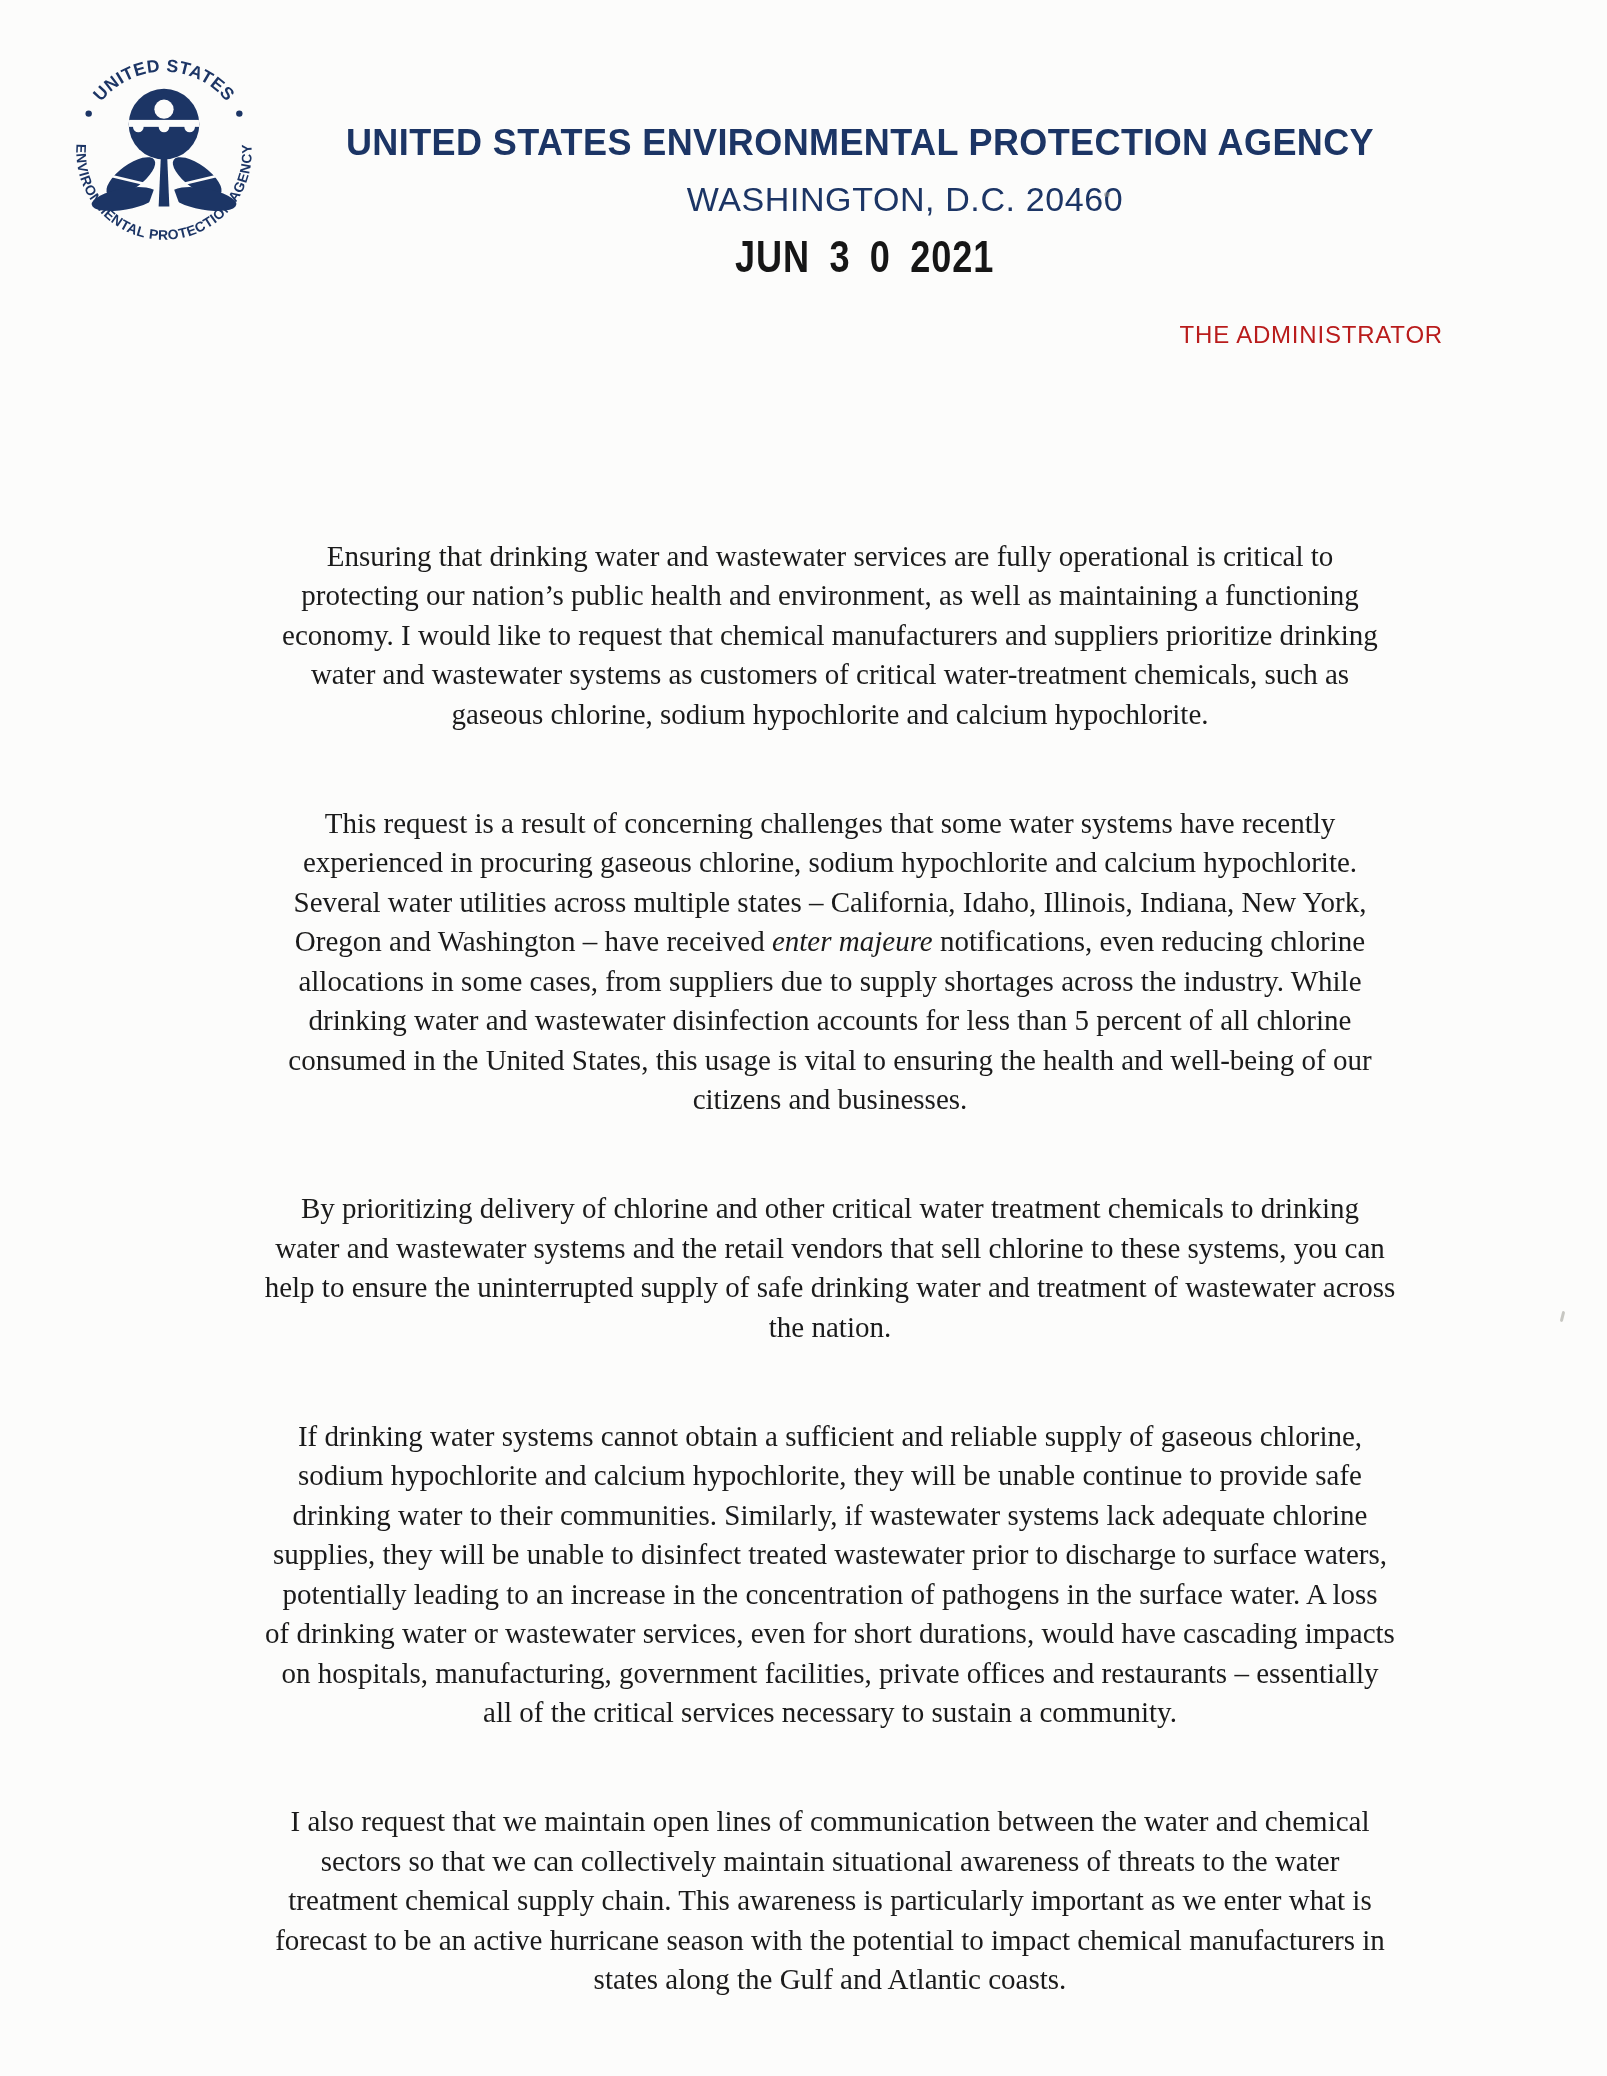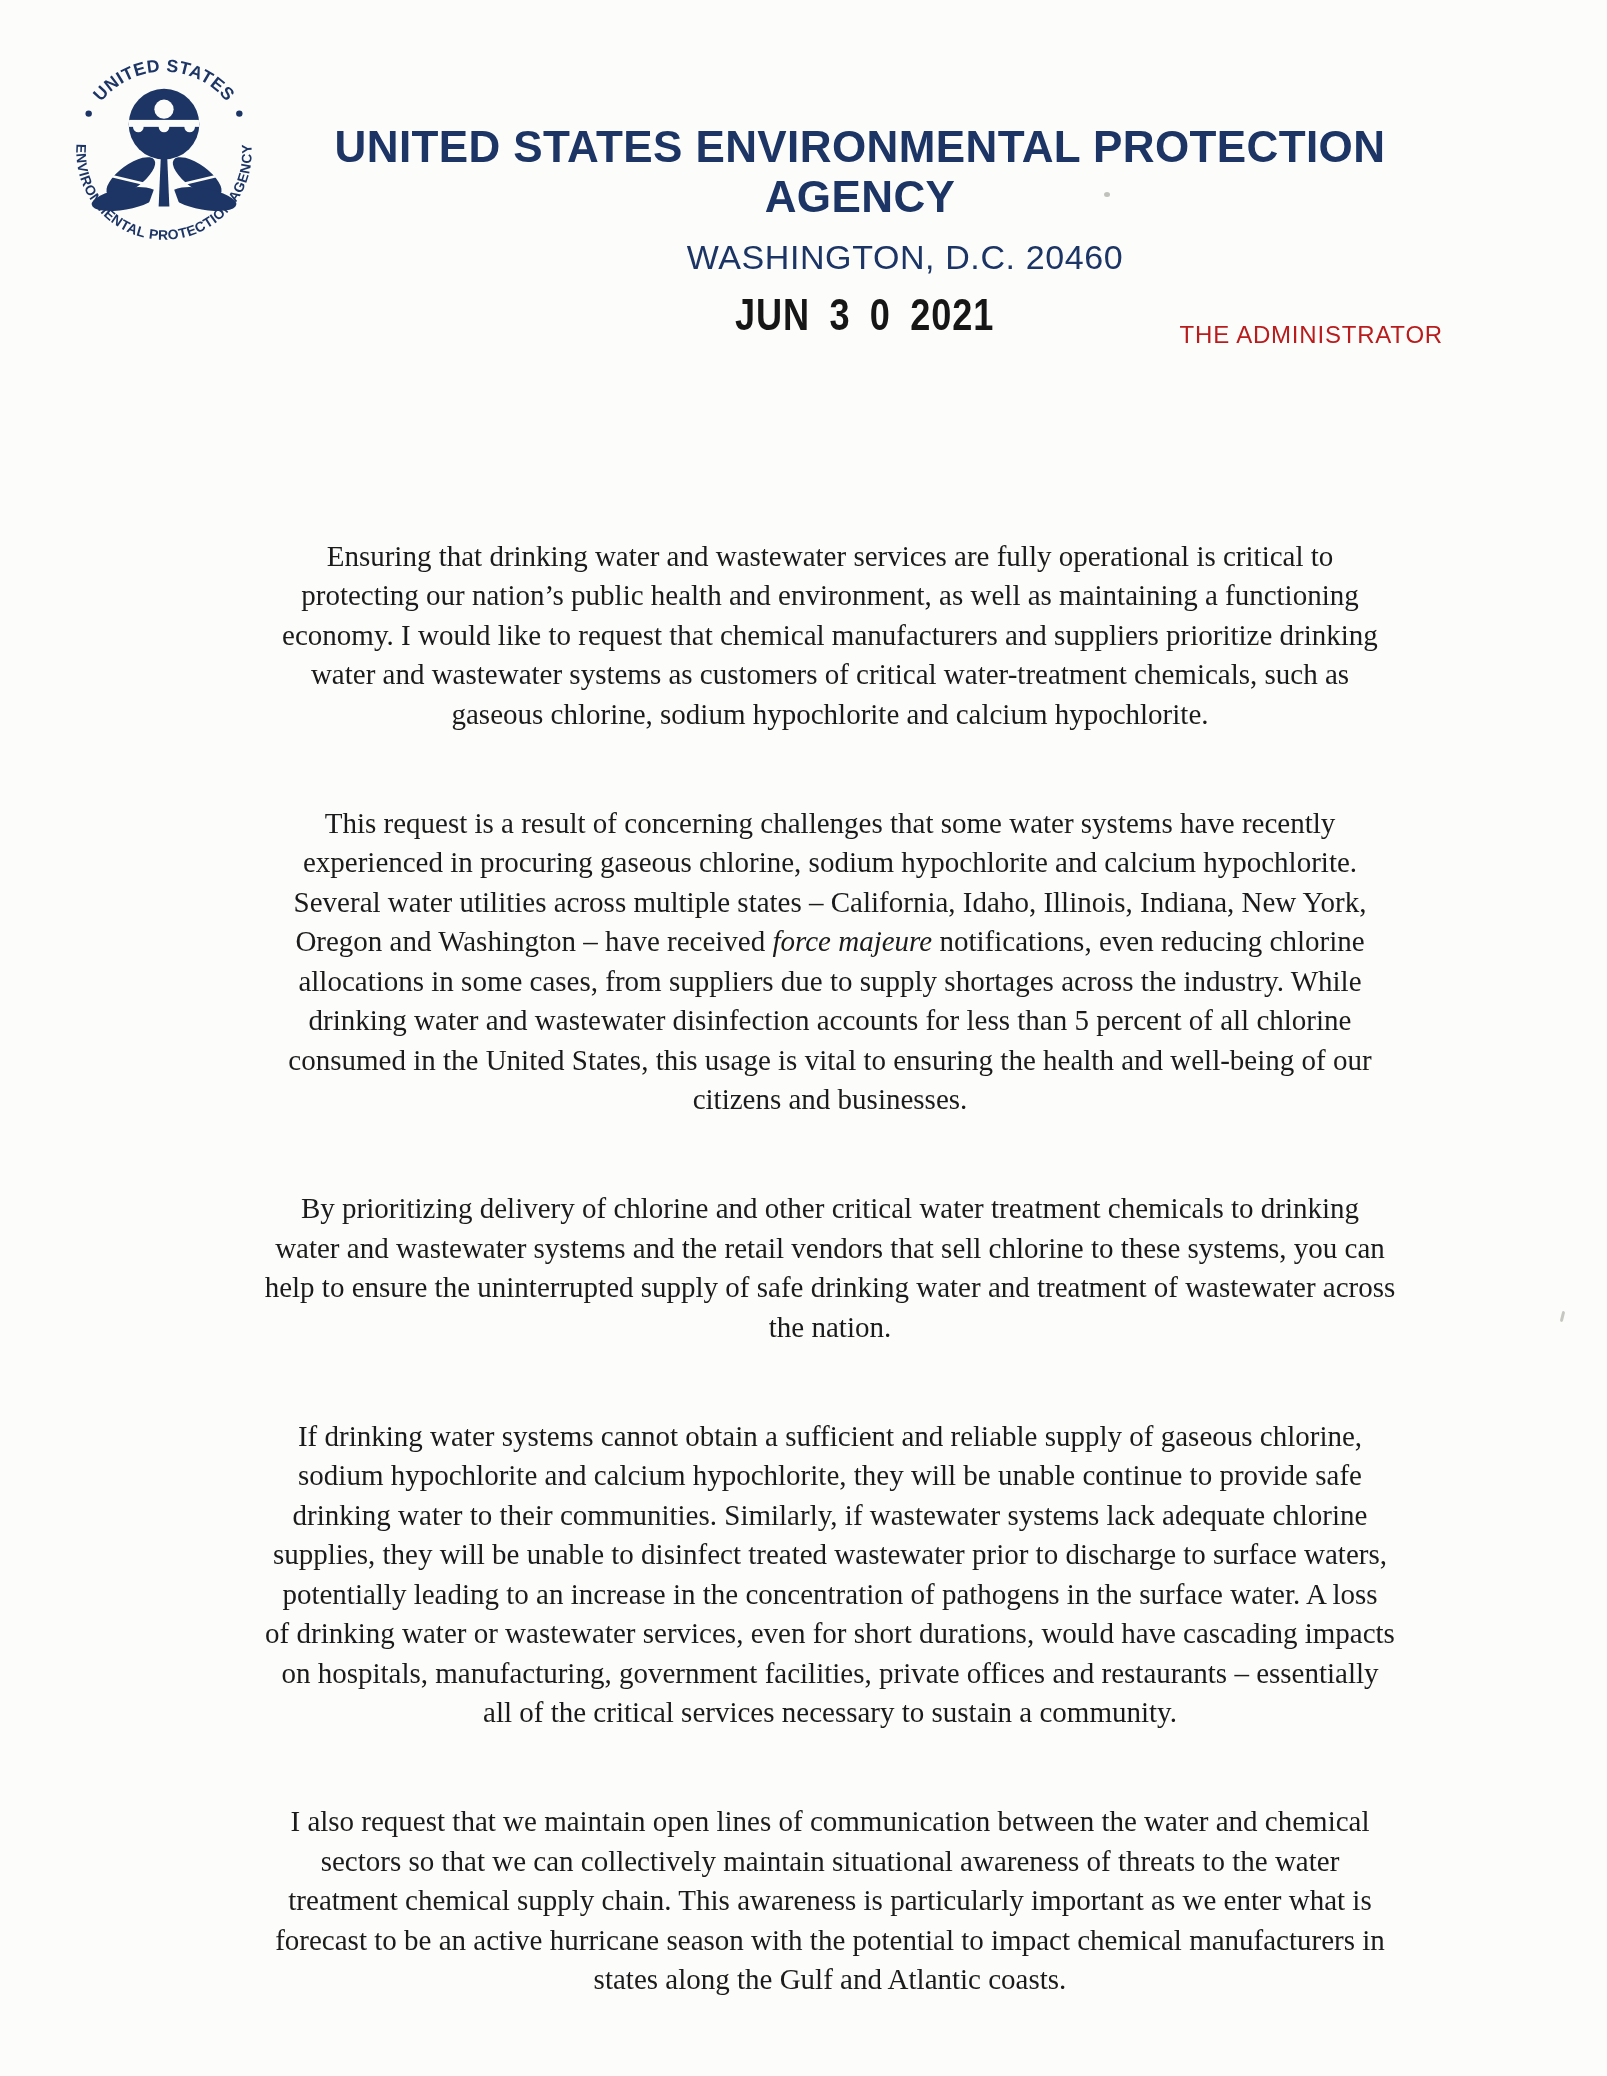--- a/index.html
+++ b/index.html
@@ -13,21 +13,21 @@
   }
   
   .logo-wrap{
     position:absolute;left:57px;top:45px;width:214px;height:214px;
   }
   .header-center{
     position:absolute;left:330px;top:122px;width:1060px;text-align:center;
     font-family:"Liberation Sans", sans-serif;
   }
   .agency-name{
-    margin:0;font-size:44px;font-weight:bold;color:#1c3565;letter-spacing:.4px;
+    margin:0;font-size:36px;font-weight:bold;color:#1c3565;letter-spacing:.4px;
   }
   .agency-address{
     margin:16px 0 0 90px;font-size:34px;color:#1c3565;letter-spacing:.6px;
   }
   .date-stamp{
     margin-top:13px;display:inline-block;margin-left:10px;
     font-size:42px;font-weight:bold;color:#161616;
     letter-spacing:1px;word-spacing:10px;
     transform:scaleX(.86) scaleY(1.05);transform-origin:center top;
   }
@@ -115,21 +115,21 @@
 
 <div class="letter-body">
   <p class="para"><span>Ensuring that drinking water and wastewater services are fully operational is critical to
 protecting our nation’s public health and environment, as well as maintaining a functioning
 economy. I would like to request that chemical manufacturers and suppliers prioritize drinking
 water and wastewater systems as customers of critical water-treatment chemicals, such as
 gaseous chlorine, sodium hypochlorite and calcium hypochlorite.</span></p>
   <p class="para"><span>This request is a result of concerning challenges that some water systems have recently
 experienced in procuring gaseous chlorine, sodium hypochlorite and calcium hypochlorite.
 Several water utilities across multiple states – California, Idaho, Illinois, Indiana, New York,
-Oregon and Washington – have received </span><span class="it">force majeure</span><span> notifications, even reducing chlorine
+Oregon and Washington – have received </span><span class="it">enter majeure</span><span> notifications, even reducing chlorine
 allocations in some cases, from suppliers due to supply shortages across the industry. While
 drinking water and wastewater disinfection accounts for less than 5 percent of all chlorine
 consumed in the United States, this usage is vital to ensuring the health and well-being of our
 citizens and businesses.</span></p>
   <p class="para"><span>By prioritizing delivery of chlorine and other critical water treatment chemicals to drinking
 water and wastewater systems and the retail vendors that sell chlorine to these systems, you can
 help to ensure the uninterrupted supply of safe drinking water and treatment of wastewater across
 the nation.</span></p>
   <p class="para"><span>If drinking water systems cannot obtain a sufficient and reliable supply of gaseous chlorine,
 sodium hypochlorite and calcium hypochlorite, they will be unable continue to provide safe

